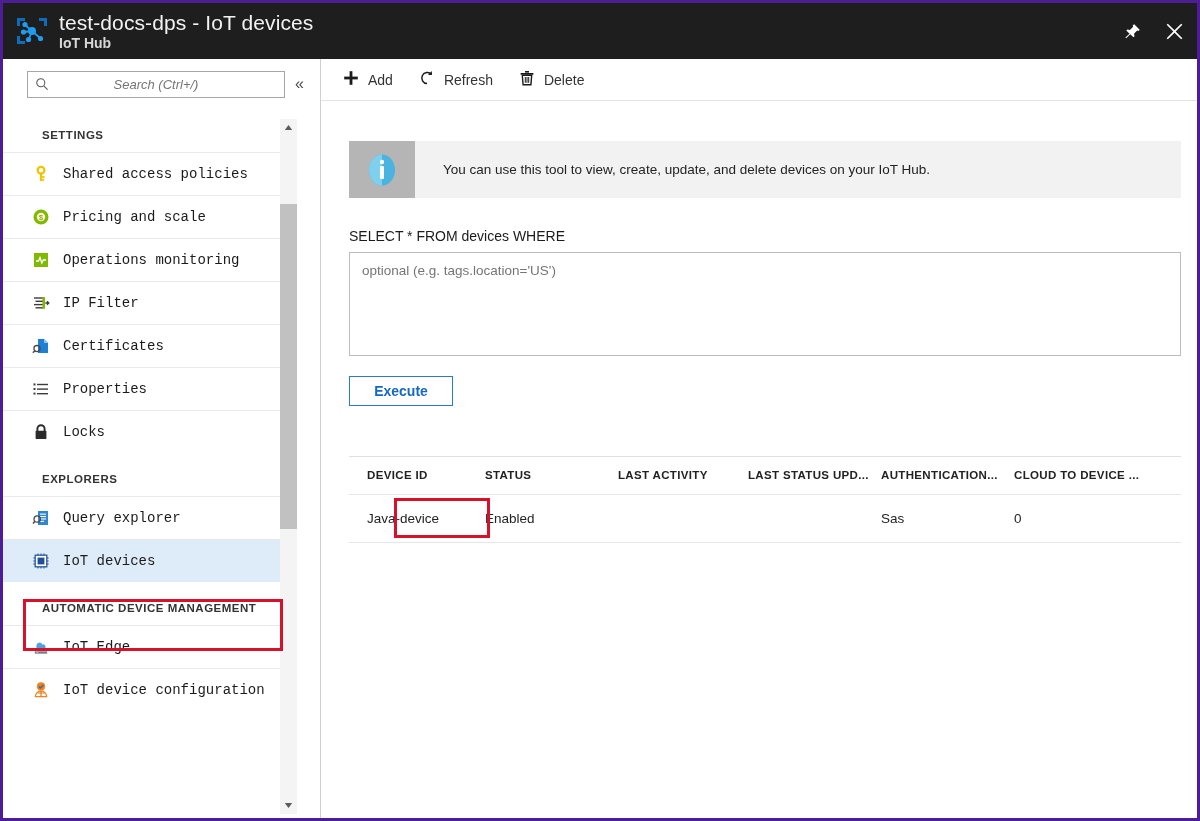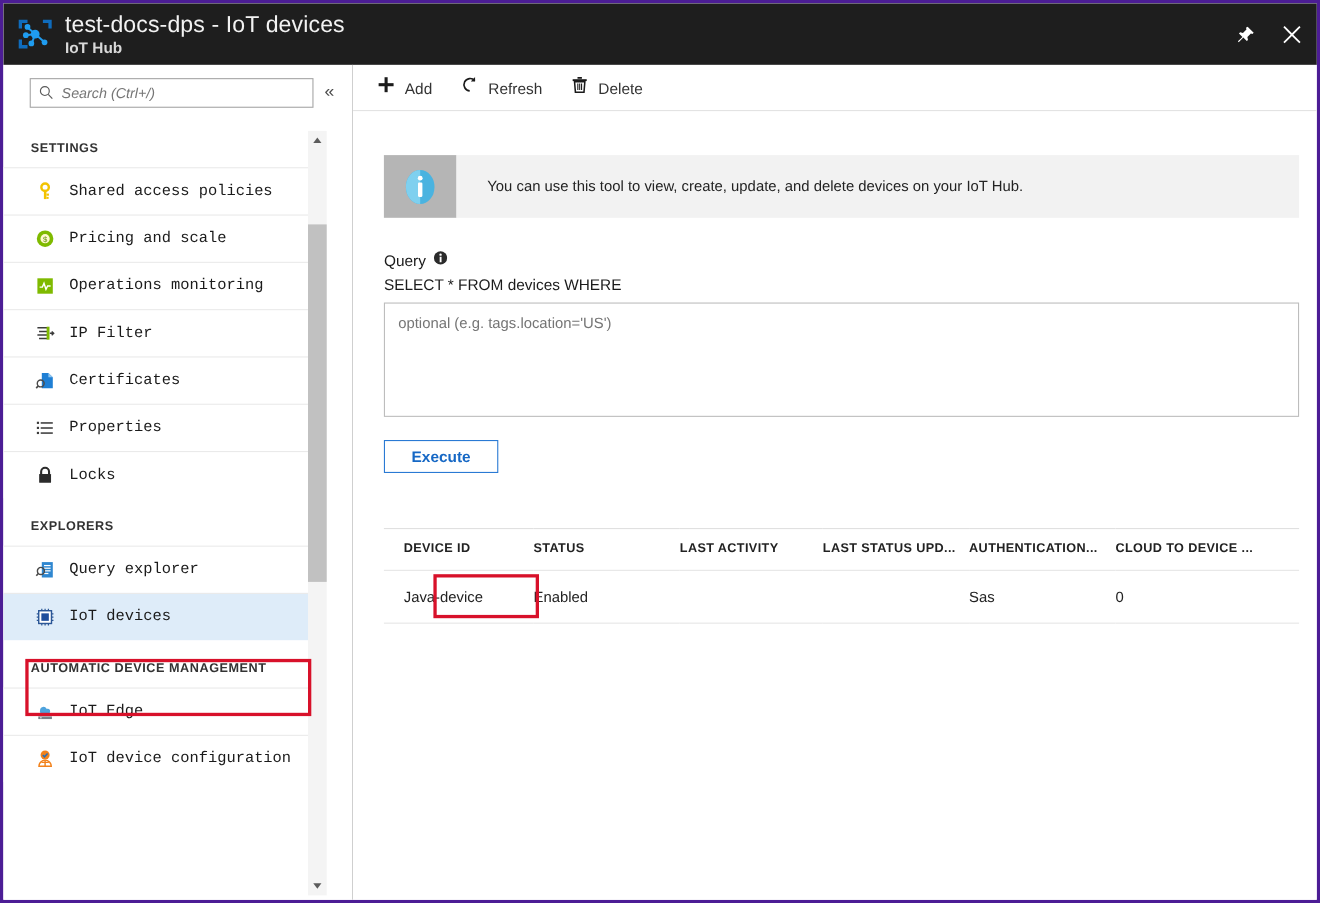--- a/index.html
+++ b/index.html
@@ -72,38 +72,38 @@
     width: 258px; height: 27px;
     border: 1px solid #a6a6a6;
     background: #fff;
     display: flex; align-items: center;
   }
   .search-ico { margin-left: 7px; flex: 0 0 auto; display: flex; }
   .search-input {
     border: 0; outline: 0; background: transparent;
     font-family: "Liberation Sans", sans-serif;
     font-size: 13px; font-style: italic; color: #8a8a8a;
-    margin-left: 7px; width: 200px;
+    margin-left: 7px; width: 200px; text-align: center;
   }
   .collapse-btn {
     margin-left: 10px; color: #4d4d4d; font-size: 16px;
     cursor: pointer; line-height: 1; user-select: none;
   }
 
   .nav-scroll {
     position: absolute; left: 0; top: 50px;
     width: 318px; height: 715px;
     overflow: hidden;
   }
   .nav-inner { width: 278px; }
 
   .nav-section {
     font-size: 11.5px; font-weight: 700; color: #333;
     letter-spacing: .5px;
-    padding: 20px 0 11px 25px;
+    padding: 20px 0 11px 39px;
   }
   .nav-item {
     position: relative;
     display: flex; align-items: center;
     height: 43px;
     padding-left: 28px;
     border-top: 1px solid #eaeaea;
     cursor: pointer;
     background: #fff;
   }
@@ -512,30 +512,20 @@
               <path d="M18 2.5a13 15.5 0 00-13 15.5 13 15.5 0 0013 15.5z" fill="#7fd0ef"></path>
               <circle cx="18" cy="10" r="2.2" fill="#ffffff"></circle>
               <rect x="16" y="14" width="4" height="13" rx="1" fill="#ffffff"></rect>
             </svg>
           </div>
           <div class="info-text-wrap">
             <span class="info-text">You can use this tool to view, create, update, and delete devices on your IoT Hub.</span>
           </div>
         </div>
 
-        <div class="query-label-row">
-          <span class="query-label">Query</span>
-          <span>
-            <svg width="13" height="13" viewBox="0 0 13 13">
-              <circle cx="6.5" cy="6.5" r="6" fill="#2b2b2b"></circle>
-              <circle cx="6.5" cy="3.5" r="1.1" fill="#ffffff"></circle>
-              <rect x="5.7" y="5.4" width="1.7" height="5" fill="#ffffff"></rect>
-            </svg>
-          </span>
-        </div>
         <div class="query-sql">SELECT * FROM devices WHERE</div>
 
         <textarea class="query-area" placeholder="optional (e.g. tags.location='US')" style=""></textarea>
 
         <button class="execute-btn">Execute</button>
 
         <div class="table-wrap">
           <table class="dev-table">
             <colgroup>
               <col style="width:136px">

